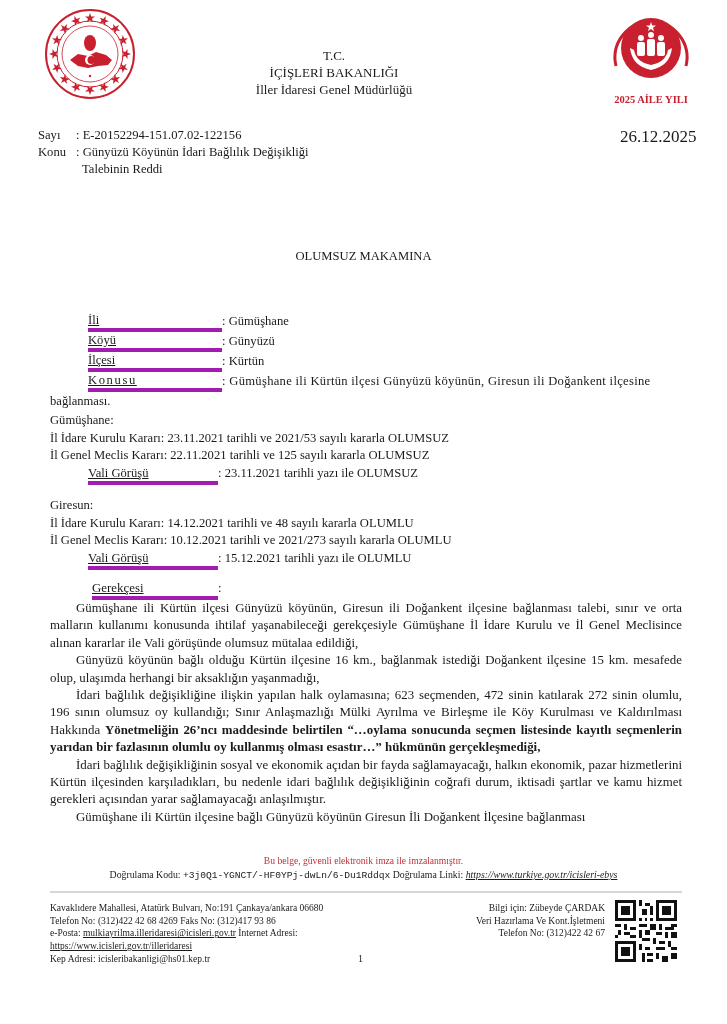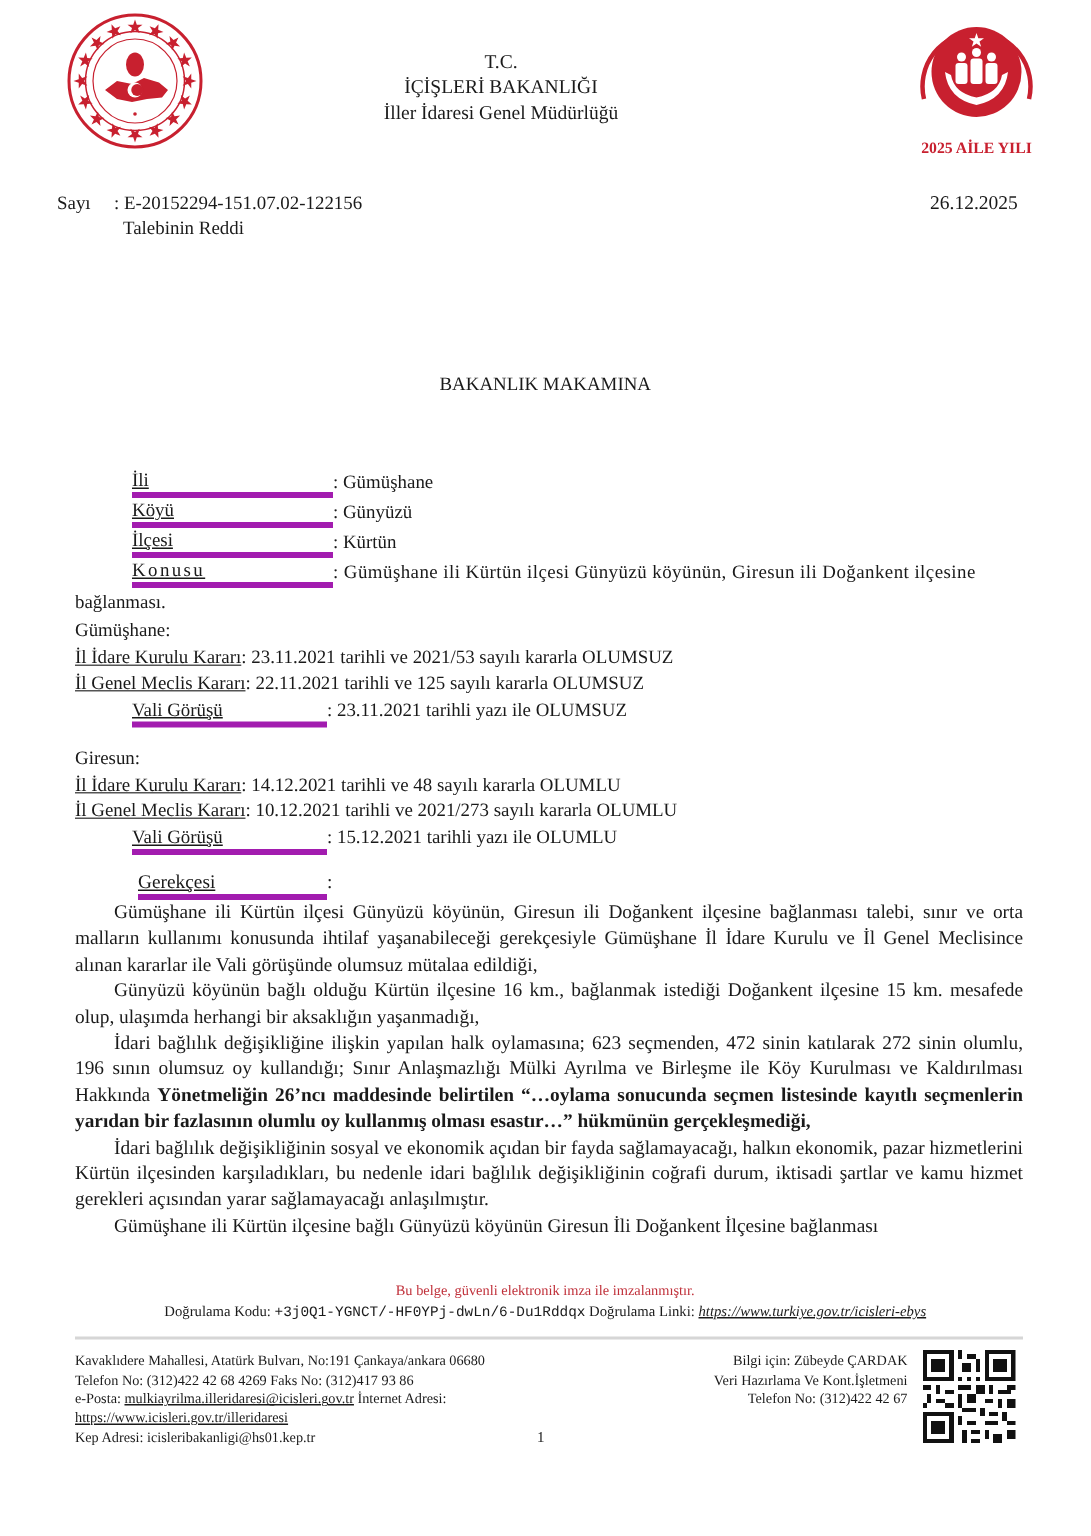--- a/index.html
+++ b/index.html
@@ -4,29 +4,29 @@
 <style>
   html, body { margin: 0; padding: 0; background: #ffffff; }
   body {
     width: 727px; height: 1024px; position: relative; overflow: hidden;
     font-family: "Liberation Serif", "DejaVu Serif", serif;
     color: #1a1a1a; font-size: 12.6px;
   }
   .abs { position: absolute; }
   .logo-left { left: 44px; top: 8px; width: 92px; height: 92px; }
   .logo-right { left: 596px; top: 8px; width: 110px; height: 95px; }
-  .head-block { left: 0; width: 668px; top: 32px; text-align: center; line-height: 17px; font-size: 13px; }
+  .head-block { left: 0; width: 668px; top: 47px; text-align: center; line-height: 17px; font-size: 13px; }
   .meta { left: 38px; top: 127px; line-height: 17px; font-size: 12.6px; }
   .meta .row { display: flex; }
   .meta .k { width: 38px; }
-  .date { left: 620px; top: 127px; font-size: 13px; }
+  .date { left: 620px; top: 127px; font-size: 17px; }
   .makam { left: 0; width: 727px; top: 249px; text-align: center; font-size: 12.6px; }
   .info { left: 50px; top: 312px; width: 630px; line-height: 18.2px; }
   .info .line { display: flex; }
-  .lbl { display: inline-block; text-decoration: underline; text-decoration-color: #555; }
+  .lbl { display: inline-block; text-decoration-color: #555; }
   .lbl-fixed { width: 134px; border-bottom: 4px solid #a21caf; text-decoration: none; line-height: 15px; height: 15px; margin-top: 1px; margin-left: 38px; }
   .lbl-fixed span { text-decoration: underline; }
   .spaced { letter-spacing: 1.6px; }
   .sect { left: 50px; width: 640px; line-height: 17.6px; }
   .reason { left: 50px; top: 580px; width: 632px; line-height: 17.4px; text-align: justify; font-size: 12.9px; }
   .reason p { margin: 0; text-indent: 26px; }
   .reason b { font-weight: bold; }
   .sig-red { left: 0; width: 727px; top: 855px; text-align: center; color: #c0303a; font-size: 9.6px; }
   .verify { left: 0; width: 727px; top: 869px; text-align: center; font-size: 9.8px; }
   .verify .mono { font-family: "Liberation Mono", "DejaVu Sans Mono", monospace; font-size: 9.6px; }
@@ -96,27 +96,31 @@
   <div>İÇİŞLERİ BAKANLIĞI</div>
   <div>İller İdaresi Genel Müdürlüğü</div>
 </div>
 
 <div class="abs meta">
   <div class="row">
       <span class="k">Sayı</span>
       <span>: E-20152294-151.07.02-122156</span>
     </div>
   <div class="row">
+      <span class="k">Konu</span>
+      <span>: Günyüzü Köyünün İdari Bağlılık Değişikliği</span>
+    </div>
+  <div class="row">
       <span class="k"></span>
       <span style="padding-left:6px">Talebinin Reddi</span>
     </div>
 </div>
 <div class="abs date">26.12.2025</div>
 
-<div class="abs makam">BAKANLIK MAKAMINA</div>
+<div class="abs makam">OLUMSUZ MAKAMINA</div>
 
 <div class="abs info">
   <div class="line">
       <span class="lbl-fixed"><span>İli</span></span>
       <span>: Gümüşhane</span>
     </div>
   <div class="line">
       <span class="lbl-fixed"><span>Köyü</span></span>
       <span>: Günyüzü</span>
     </div>

